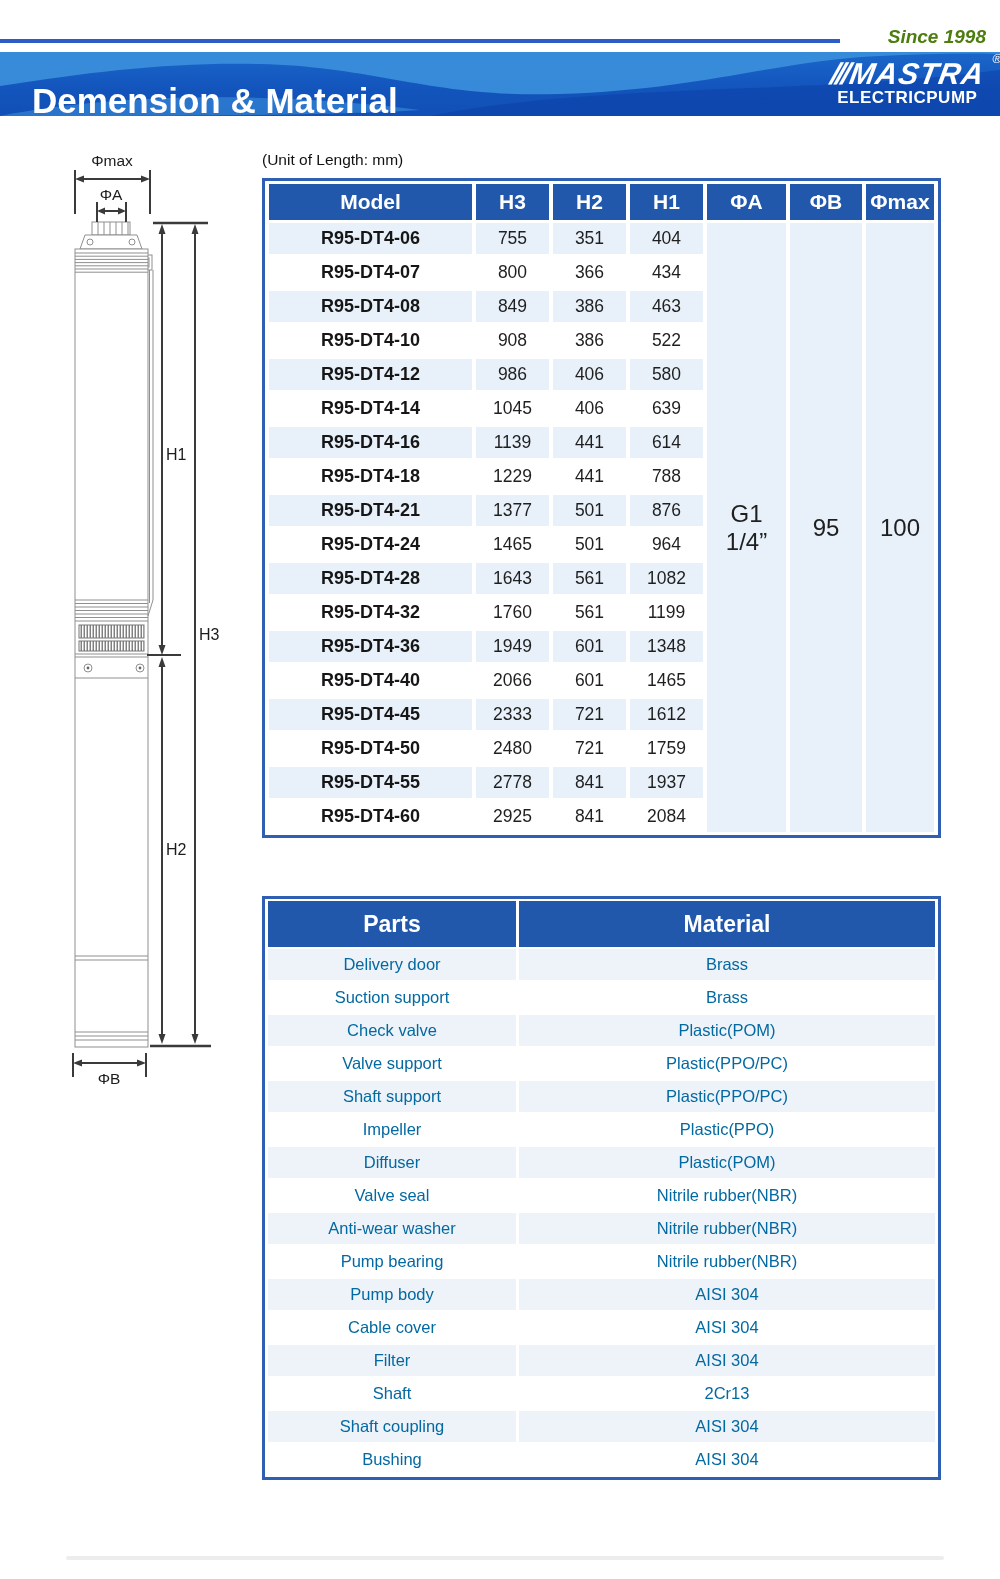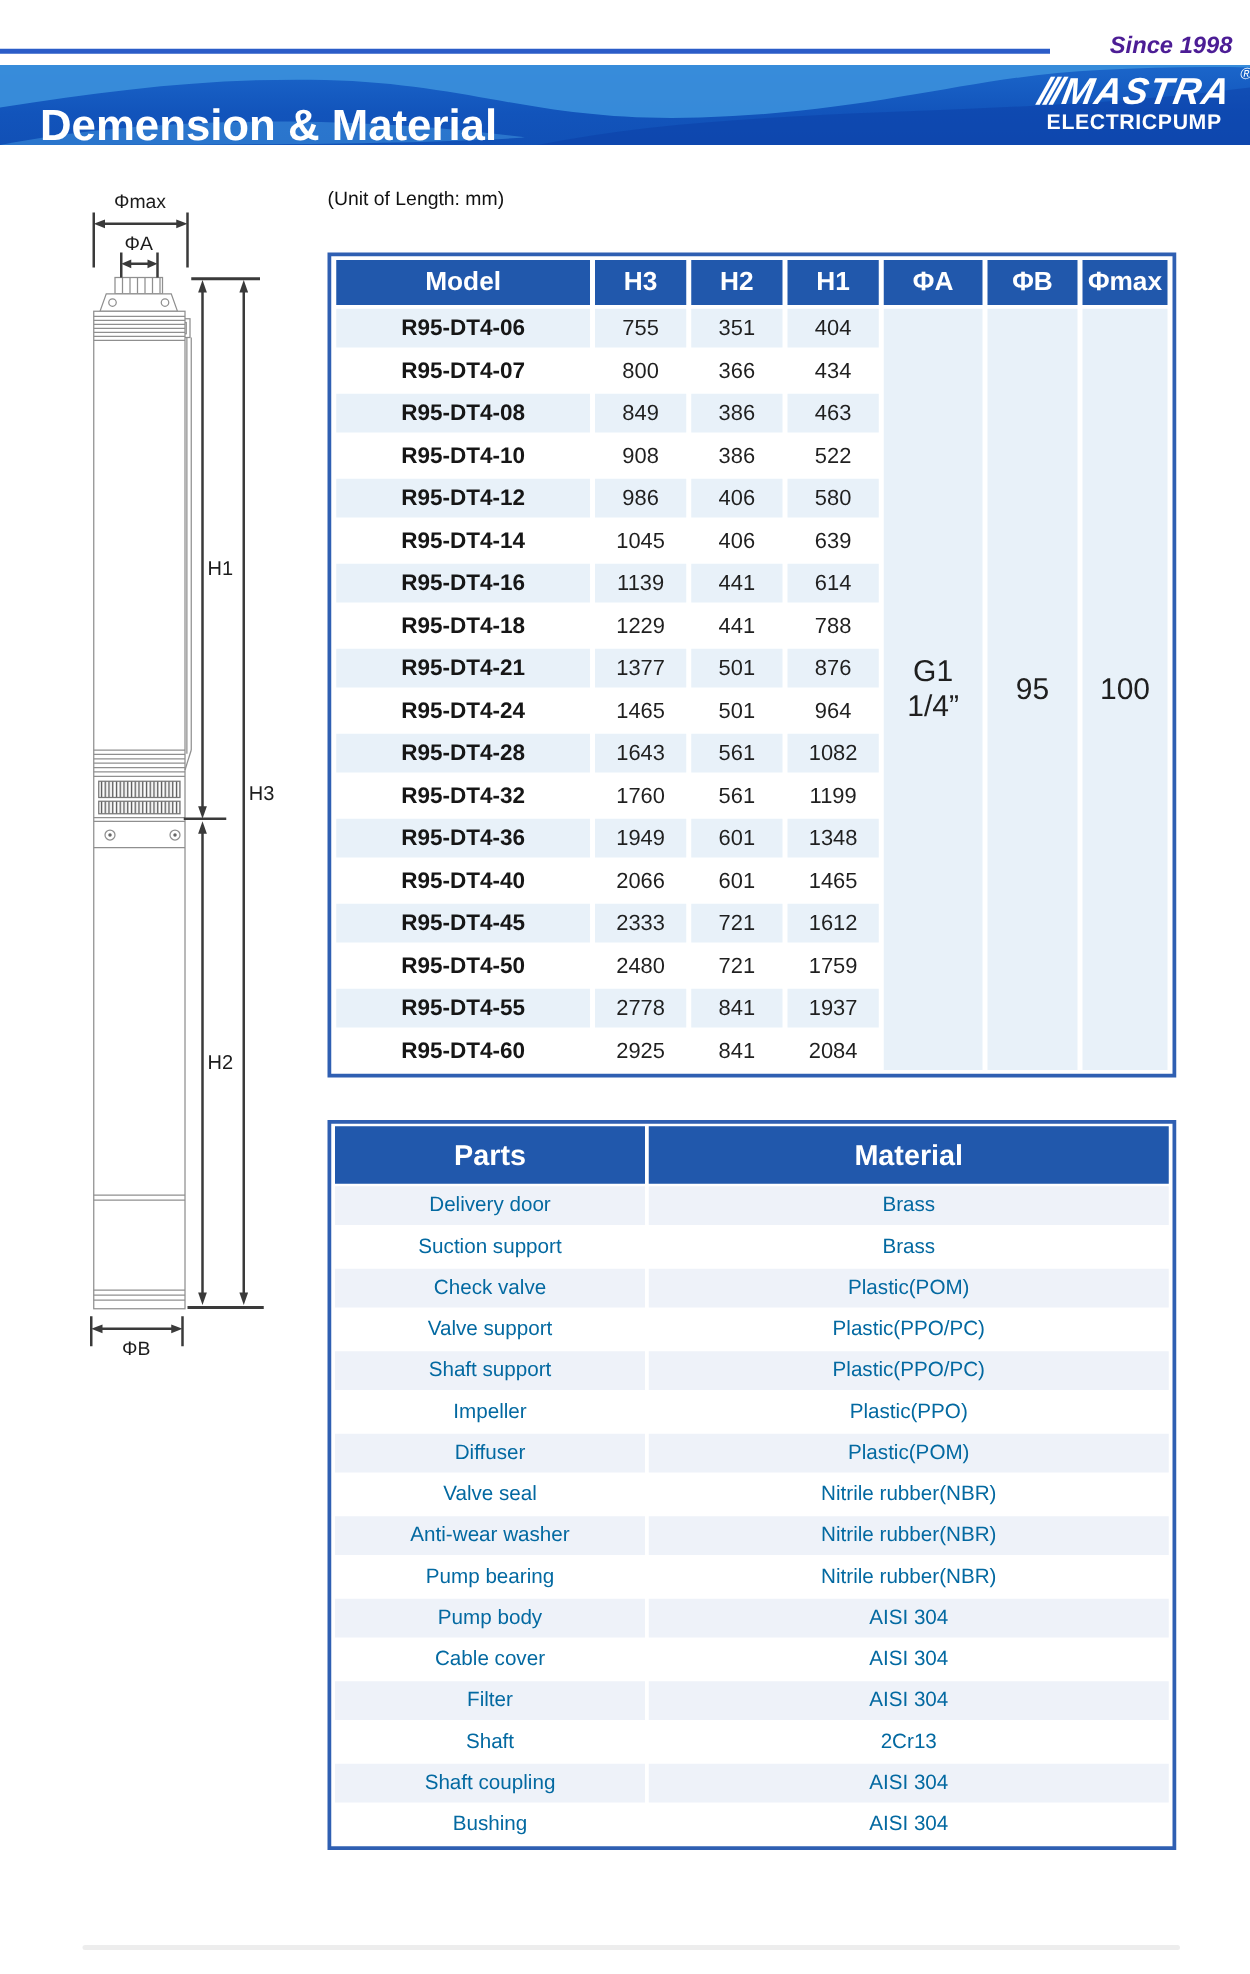--- a/index.html
+++ b/index.html
@@ -4,21 +4,21 @@
 <style>
   html,body { margin:0; padding:0; background:#fff; }
   .page {
     position:relative; width:1000px; height:1579px; margin:0 auto;
     background:#ffffff; overflow:hidden;
     font-family:"Liberation Sans", sans-serif;
   }
 
   
   .top-rule { position:absolute; left:0; top:39px; width:840px; height:4px; background:#2b5cc8; }
-  .since { position:absolute; top:26px; right:14px; font-size:19px; font-weight:bold; font-style:italic; color:#4c1d95; }
+  .since { position:absolute; top:26px; right:14px; font-size:19px; font-weight:bold; font-style:italic; color:#4d7c0f; }
 
   
   .banner {
     position:absolute; left:0; top:52px; width:1000px; height:64px;
     background:linear-gradient(180deg,#1b66ca 0%, #1254bb 60%, #1150b6 100%);
     overflow:hidden;
   }
   .banner-waves { position:absolute; left:0; top:0; width:1000px; height:64px; }
   .banner-title {
     position:absolute; left:32px; top:16px; height:64px; line-height:66px;
@@ -31,21 +31,21 @@
   }
   .logo-slashes { letter-spacing:-3px; margin-right:3px; }
   .logo-reg { position:absolute; top:-7px; right:-16px; font-size:13px; font-style:normal; font-weight:normal; }
   .logo-sub { font-size:17px; font-weight:bold; letter-spacing:0.5px; line-height:1.1; }
 
   
   .unit-note { position:absolute; left:262px; top:151px; font-size:15.5px; color:#111; }
 
   
   .frame { position:absolute; border:3px solid #2f5fb2; background:#fff; box-sizing:border-box; }
-  #dim-frame   { left:262px; top:202px; width:679px; }
+  #dim-frame   { left:262px; top:178px; width:679px; }
   #parts-frame { left:262px; top:896px; width:679px; }
   table.tbl { border-collapse:separate; table-layout:fixed; width:100%; }
   #dim-table   { border-spacing:4px 3px; }
   #parts-table { border-spacing:3px 2px; }
   .tbl th { background:#2158ac; color:#fff; font-weight:bold; padding:0; }
   #dim-table th   { font-size:21px; height:36px; }
   #parts-table th { font-size:23px; height:46px; }
   .tbl td { text-align:center; vertical-align:middle; padding:0; background:#fff; }
   #dim-table td   { height:31px; }
   #parts-table td { height:31px; font-size:16.5px; color:#0369a1; }

